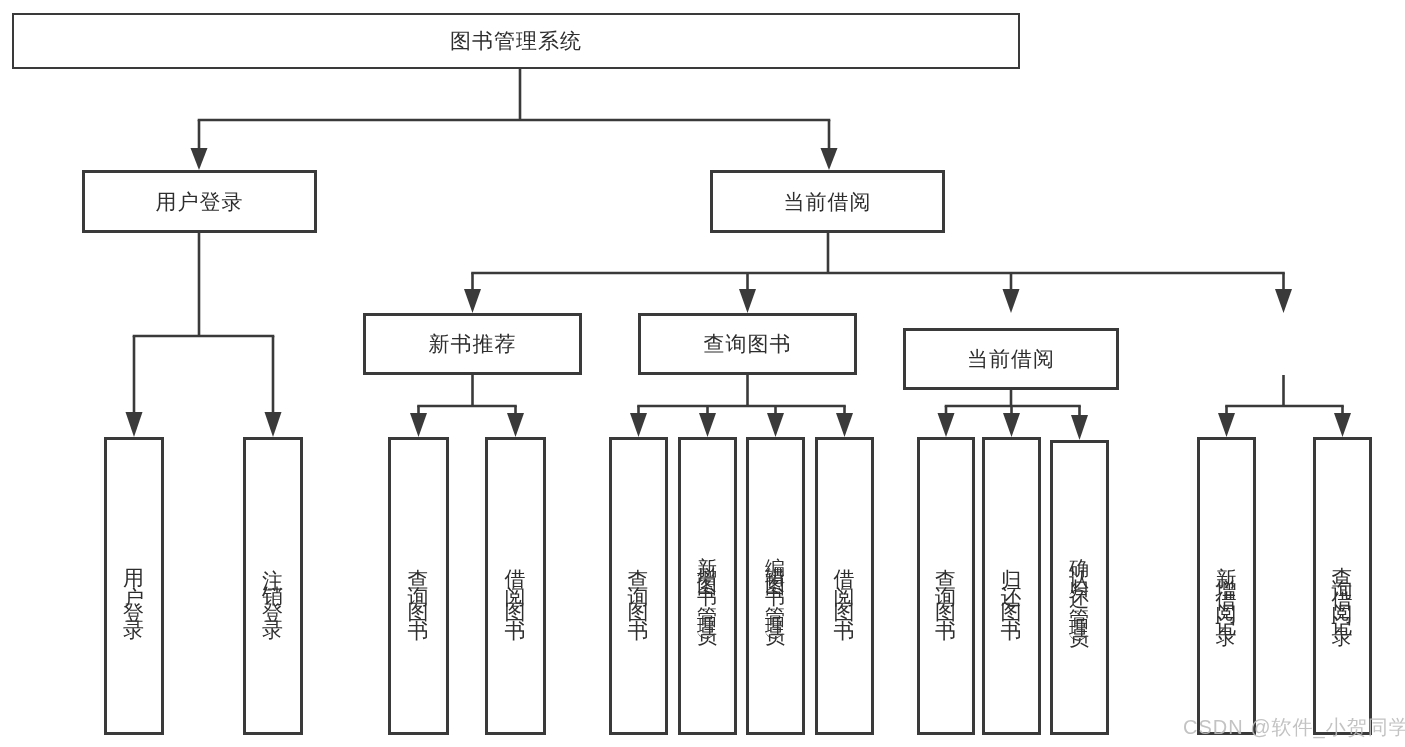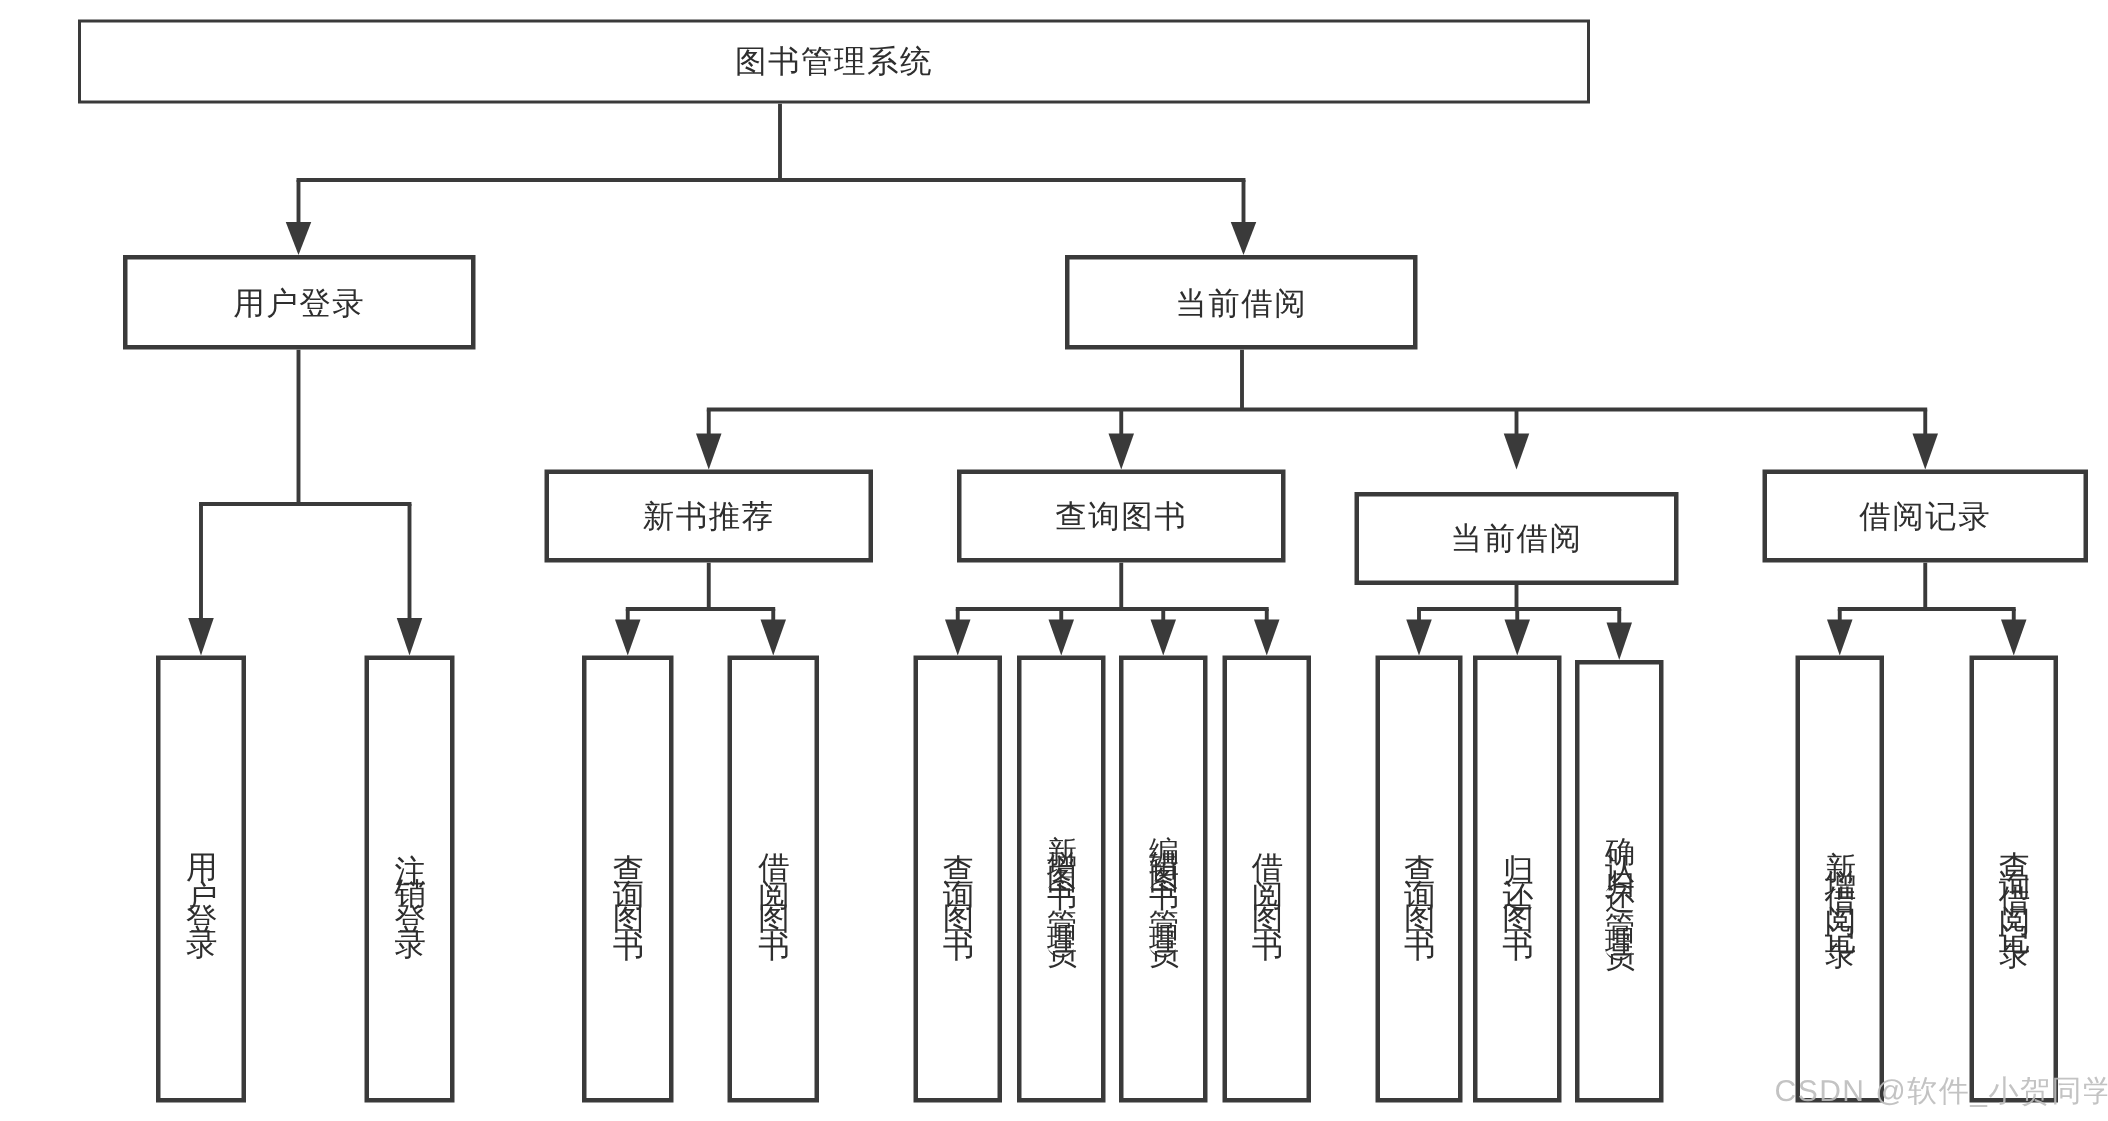--- a/index.html
+++ b/index.html
@@ -31,21 +31,20 @@
     z-index:2;
   }
   .hbox{
     font-size:21px;
     letter-spacing:1px;
     text-align:center;
   }
   .root{
     border-width:2px;
     font-size:21px;
-    margin-left:40px;
   }
   .vbox{
     writing-mode:vertical-lr;
     text-orientation:mixed;
     font-size:21px;
     line-height:1;
   }
   .v4{letter-spacing:17px;}
   .v6{letter-spacing:12px;}
   .v9{font-size:20px;letter-spacing:10px;}
@@ -128,21 +127,20 @@
   </svg>
 
   <div class="node hbox root" style="left:12px;top:13px;width:1004px;height:52px;">图书管理系统</div>
 
   <div class="node hbox" style="left:82px;top:170px;width:229px;height:57px;">用户登录</div>
   <div class="node hbox" style="left:710px;top:170px;width:229px;height:57px;">当前借阅</div>
 
   <div class="node hbox" style="left:363px;top:313px;width:213px;height:56px;text-align:right;">新书推荐</div>
   <div class="node hbox" style="left:638px;top:313px;width:213px;height:56px;">查询图书</div>
   <div class="node hbox" style="left:903px;top:299px;width:210px;height:56px;margin-top:29px;">当前借阅</div>
-  <div class="node hbox" style="left:1175px;top:313px;width:211px;height:56px;">借阅记录</div>
 
   <div class="node vbox v4" style="left:104px;top:437px;width:54px;height:292px;">用户登录</div>
   <div class="node vbox v4" style="left:243px;top:437px;width:54px;height:292px;">注销登录</div>
 
   <div class="node vbox v4" style="left:388px;top:437px;width:55px;height:292px;">查询图书</div>
   <div class="node vbox v4" style="left:485px;top:437px;width:55px;height:292px;">借阅图书</div>
 
   <div class="node vbox v4" style="left:609px;top:437px;width:53px;height:292px;">查询图书</div>
   <div class="node vbox v9" style="left:678px;top:437px;width:53px;height:292px;">新增图书（管理员）</div>
   <div class="node vbox v9" style="left:746px;top:437px;width:53px;height:292px;">编辑图书（管理员）</div>

